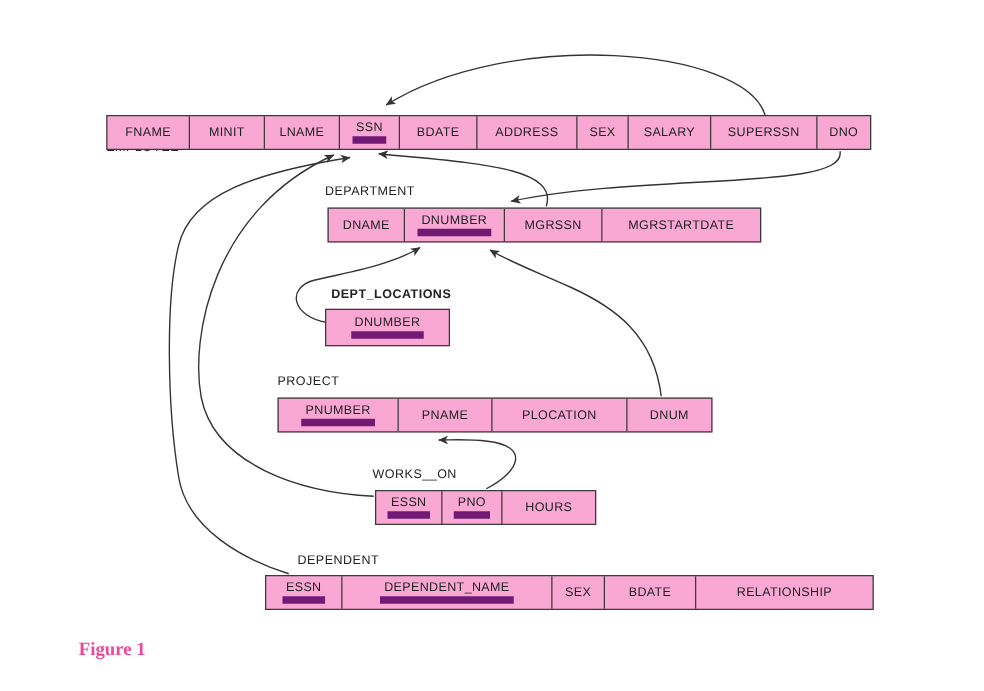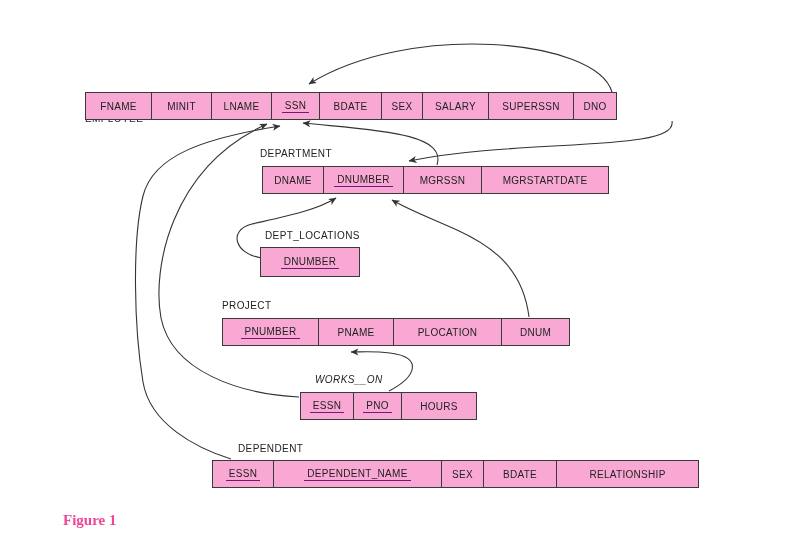--- a/index.html
+++ b/index.html
@@ -5,21 +5,21 @@
   html,body{margin:0;padding:0;background:#ffffff;}
   #page{position:relative;width:787px;height:553px;background:#ffffff;overflow:hidden;
         font-family:"Liberation Sans",sans-serif;color:#1e1e1e;}
   #arrows{position:absolute;left:0;top:0;width:787px;height:553px;pointer-events:none;}
   .rel-label{position:absolute;font-size:10px;letter-spacing:.4px;color:#222;white-space:nowrap;}
   .rel-table{position:absolute;display:flex;border:1.4px solid #3a3a3a;box-sizing:border-box;background:#f9a8d4;}
   .rel-cell{display:flex;align-items:center;justify-content:center;box-sizing:border-box;
             font-size:10px;letter-spacing:.3px;color:#222;border-left:1.2px solid #3a3a3a;
             white-space:nowrap;overflow:hidden;}
   .rel-cell:first-child{border-left:none;}
-  .pk{border-bottom:1px solid #701a75;padding:0 3px 1px 3px;}
+  .pk{border-bottom:6px solid #701a75;padding:0 3px 1px 3px;}
   #caption{position:absolute;font-family:"Liberation Serif",serif;font-weight:bold;
            font-size:15px;color:#ec4899;}
 </style>
 </head>
 <body>
 
 <div id="page">
   <svg id="arrows" viewBox="0 0 787 553" xmlns="http://www.w3.org/2000/svg">
       <defs>
         <marker id="ah" markerWidth="9" markerHeight="8" refX="7.5" refY="3.5" orient="auto" markerUnits="userSpaceOnUse">
@@ -46,20 +46,23 @@
         </div>
         <div class="rel-cell" style="width: 60px;">
           <span>LNAME</span>
         </div>
         <div class="rel-cell" style="width: 48px;">
           <span class="pk">SSN</span>
         </div>
         <div class="rel-cell" style="width: 62px;">
           <span>BDATE</span>
         </div>
+        <div class="rel-cell" style="width: 80px;">
+          <span>ADDRESS</span>
+        </div>
         <div class="rel-cell" style="width: 41px;">
           <span>SEX</span>
         </div>
         <div class="rel-cell" style="width: 66px;">
           <span>SALARY</span>
         </div>
         <div class="rel-cell" style="width: 85px;">
           <span>SUPERSSN</span>
         </div>
         <div class="rel-cell" style="width: 43px;">
@@ -74,42 +77,42 @@
         <div class="rel-cell" style="width: 80px;">
           <span class="pk">DNUMBER</span>
         </div>
         <div class="rel-cell" style="width: 78px;">
           <span>MGRSSN</span>
         </div>
         <div class="rel-cell" style="width: 127px;">
           <span>MGRSTARTDATE</span>
         </div>
       </div>
-      <div class="rel-label" style="left: 265px; top: 230px;">DEPT_LOCATIONS</div>
+      <div class="rel-label" style="left: 265px; top: 230px; font-weight: bold;">DEPT_LOCATIONS</div>
       <div class="rel-table" style="left: 260px; top: 247px; height: 30px;">
         <div class="rel-cell" style="width: 98px;">
           <span class="pk">DNUMBER</span>
         </div>
       </div>
       <div class="rel-label" style="left: 222px; top: 300px;">PROJECT</div>
       <div class="rel-table" style="left: 222px; top: 318px; height: 28px;">
         <div class="rel-cell" style="width: 95px;">
           <span class="pk">PNUMBER</span>
         </div>
         <div class="rel-cell" style="width: 75px;">
           <span>PNAME</span>
         </div>
         <div class="rel-cell" style="width: 108px;">
           <span>PLOCATION</span>
         </div>
         <div class="rel-cell" style="width: 68px;">
           <span>DNUM</span>
         </div>
       </div>
-      <div class="rel-label" style="left: 315px; top: 374px; font-style: italic;">WORKS__ON</div>
+      <div class="rel-label" style="left: 298px; top: 374px;">WORKS__ON</div>
       <div class="rel-table" style="left: 300px; top: 392px; height: 28px;">
         <div class="rel-cell" style="width: 52px;">
           <span class="pk">ESSN</span>
         </div>
         <div class="rel-cell" style="width: 48px;">
           <span class="pk">PNO</span>
         </div>
         <div class="rel-cell" style="width: 75px;">
           <span>HOURS</span>
         </div>

